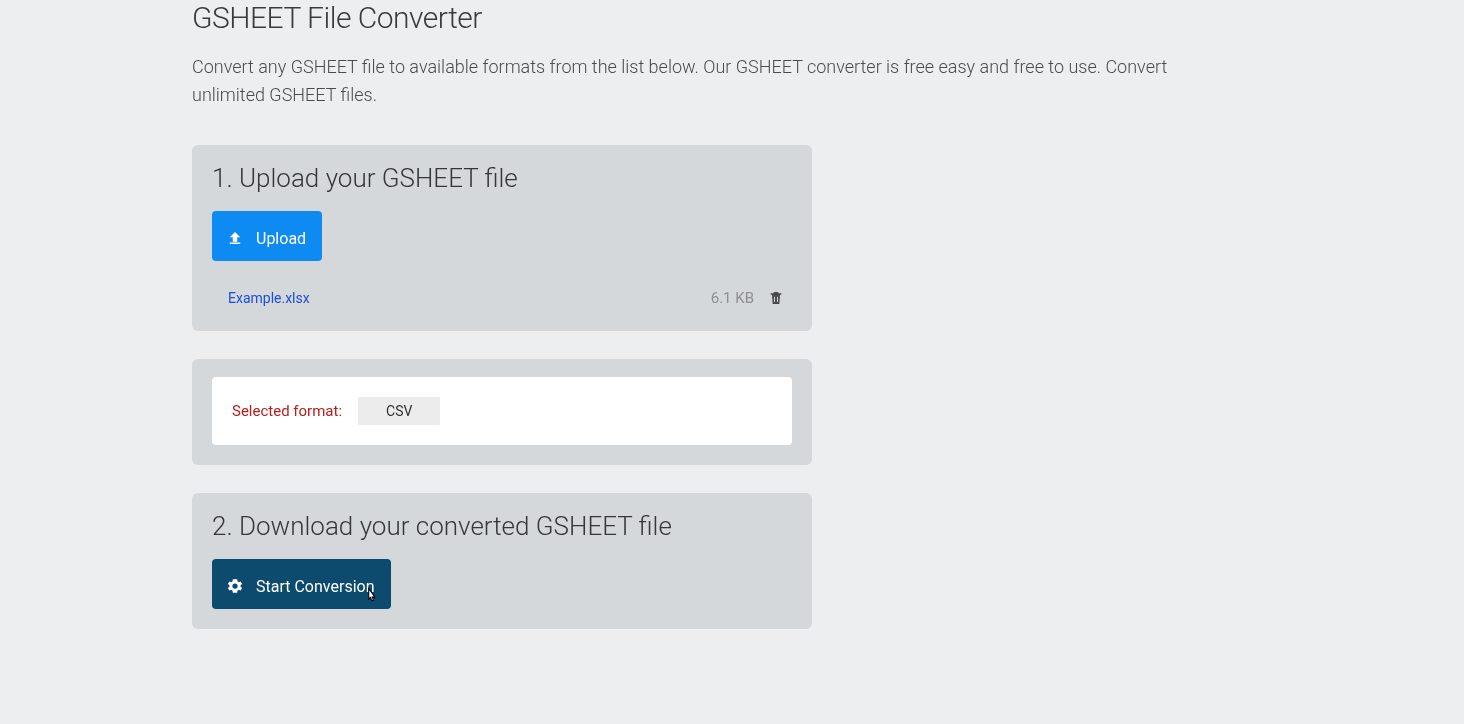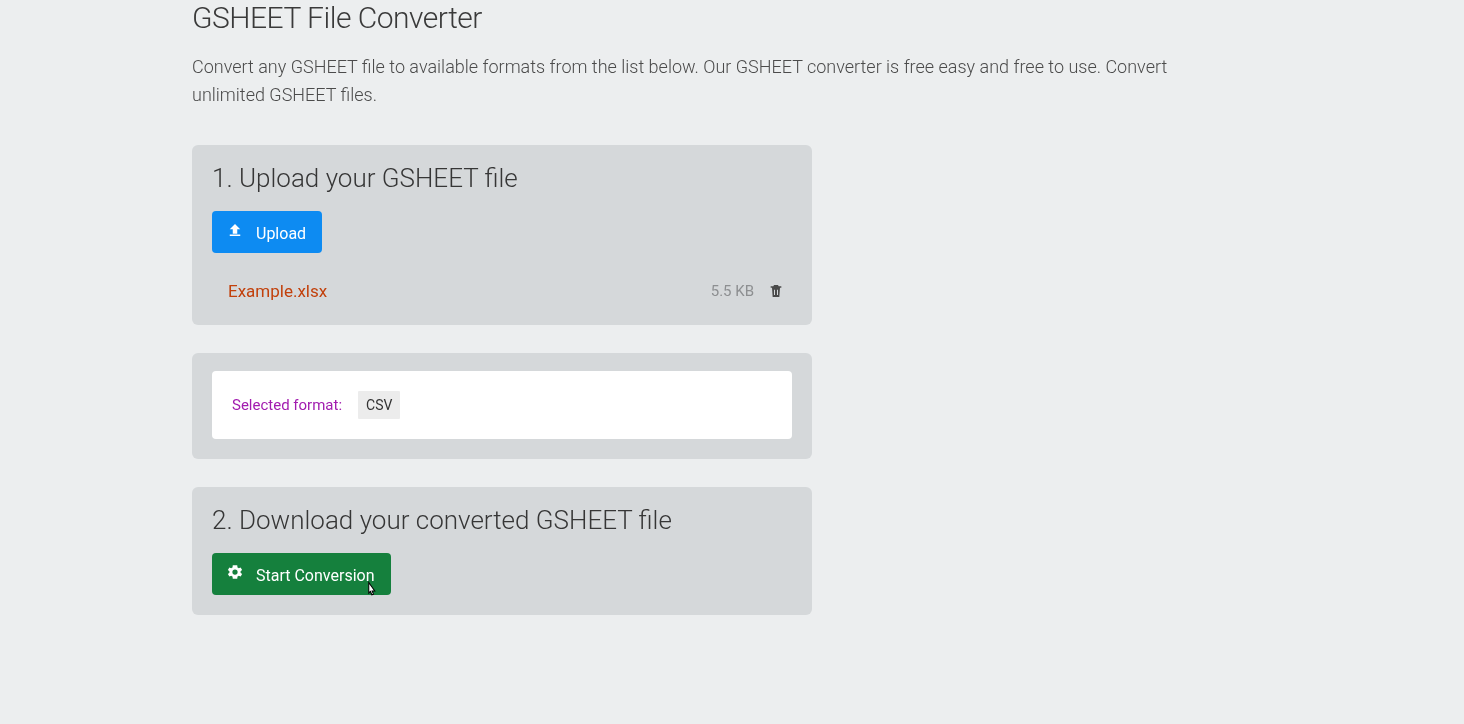--- a/index.html
+++ b/index.html
@@ -37,44 +37,44 @@
     max-width: 620px;
   }
   .panel-title {
     font-size: 26px;
     font-weight: 300;
     color: #363636;
     margin-bottom: 18px;
   }
   .btn {
     display: inline-flex;
-    align-items: flex-end;
+    align-items: flex-start;
     gap: 12px;
     border: none;
     border-radius: 4px;
-    padding: 10px 16px 10px 14px;
+    padding: 18px 16px 10px 14px;
     font-size: 16px;
     font-weight: 400;
     cursor: pointer;
     color: #fff;
     font-family: inherit;
   }
   .btn-primary { background: #0d8bf2; }
-  .btn-success { background: #15803d; }
+  .btn-success { background: #0c4a6e; }
   .btn svg { width: 18px; height: 18px; fill: #fff; }
   .file-row {
     display: flex;
     align-items: center;
     margin-top: 24px;
     padding: 4px 8px 4px 16px;
   }
   .file-name {
     flex: 1;
-    font-size: 17px;
-    color: #c2410c;
+    font-size: 14px;
+    color: #1d4ed8;
     font-weight: 400;
   }
   .file-size {
     font-size: 15px;
     color: #8d8f91;
     margin-right: 14px;
   }
   .trash-icon {
     width: 16px;
     height: 18px;
@@ -84,26 +84,26 @@
   .format-box {
     background: #fff;
     border-radius: 4px;
     padding: 20px 20px;
     display: flex;
     align-items: center;
     gap: 16px;
   }
   .format-label {
     font-size: 15px;
-    color: #a21caf;
+    color: #b91c1c;
   }
   .format-badge {
     background: #ececec;
     border-radius: 1px;
-    padding: 6px 8px;
+    padding: 6px 28px;
     font-size: 14px;
     color: #333;
     cursor: pointer;
   }
   .cursor-pointer {
     position: absolute;
     width: 18px;
     height: 22px;
     pointer-events: none;
   }
@@ -124,21 +124,21 @@
     <button class="btn btn-primary">
       <span>
         <svg viewBox="0 0 24 24">
             <path d="M5 20h14v-2H5v2zm7-16L5 11h4v6h6v-6h4l-7-7z"></path>
           </svg>
       </span>
       <span>Upload</span>
     </button>
     <div class="file-row">
       <span class="file-name">Example.xlsx</span>
-      <span class="file-size">5.5 KB</span>
+      <span class="file-size">6.1 KB</span>
       <span class="trash-icon">
         <svg viewBox="0 0 24 24">
             <path d="M6 7h12l-1 14H7L6 7zm3-4h6l1 2h4v2H4V5h4l1-2zM9 10v8h1.5v-8H9zm4.5 0v8H15v-8h-1.5z"></path>
           </svg>
       </span>
     </div>
   </div>
 
   <div class="panel">
     <div class="format-box">

